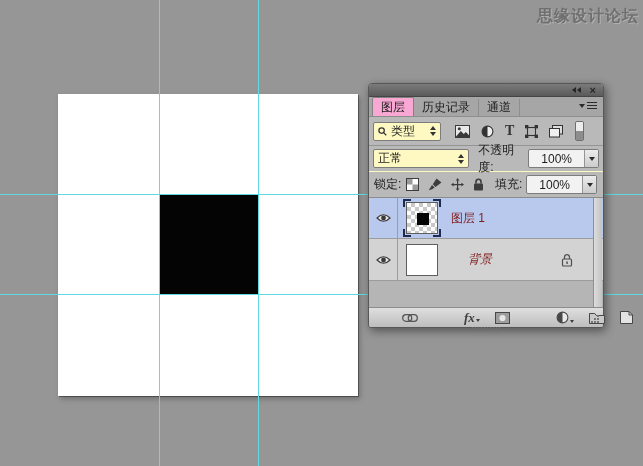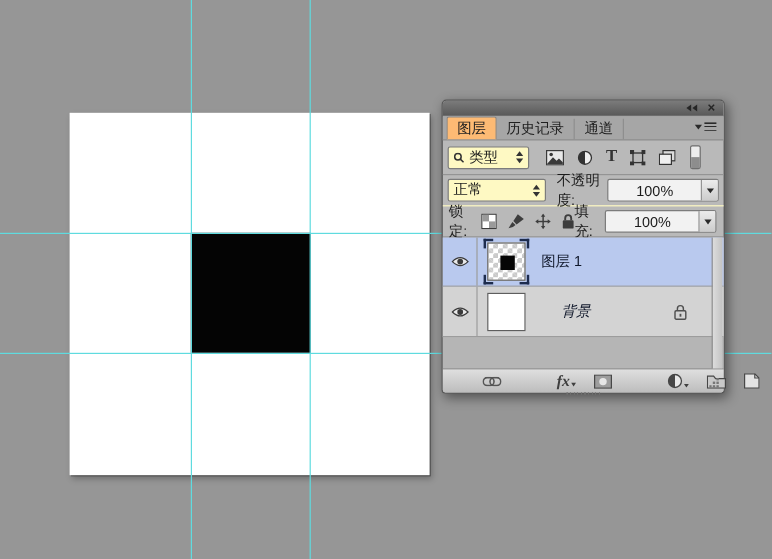--- a/index.html
+++ b/index.html
@@ -71,38 +71,38 @@
     height:20px; background:#a6a6a6;
     display:flex; align-items:flex-end; position:relative;
     border-bottom:1px solid #8e8e8e;
   }
   .tab {
     height:17px; padding:0 8px; display:flex; align-items:center;
     color:#202020; border-right:1px solid #8e8e8e; cursor:default;
     white-space:nowrap;
   }
   .tab.active {
-    height:19px; margin-left:3px; background:#fdba74;
+    height:19px; margin-left:3px; background:#f9a8d4;
     border:1px solid #828282; border-bottom:none;
     border-radius:2px 2px 0 0;
   }
   .panel-menu { position:absolute; right:6px; top:5px; display:flex; align-items:center; gap:2px; }
   .tri-down-sm { width:0; height:0; border-left:3px solid transparent; border-right:3px solid transparent; border-top:4px solid #2a2a2a; }
   .menu-lines { width:10px; height:7px; background:repeating-linear-gradient(#2a2a2a 0 1px, transparent 1px 3px); }
 
   
   .sel-box {
     height:19px; background:#fef9c3; border:1px solid #7c7c7c; border-radius:2px;
     display:flex; align-items:center; padding:0 4px; gap:4px;
   }
   .updown { display:flex; flex-direction:column; gap:2px; margin-left:auto; }
   .ud-up { width:0; height:0; border-left:3px solid transparent; border-right:3px solid transparent; border-bottom:4px solid #333; }
   .ud-down { width:0; height:0; border-left:3px solid transparent; border-right:3px solid transparent; border-top:4px solid #333; }
   .value-box { height:19px; border:1px solid #7c7c7c; border-radius:2px; background:#f2f2f2; display:flex; align-items:stretch; }
-  .value-box .val { display:flex; align-items:center; padding:0 23px; }
+  .value-box .val { display:flex; align-items:center; padding:0 12px; }
   .value-box .drop {
     width:14px; border-left:1px solid #949494;
     background:linear-gradient(#ececec,#cccccc);
     display:flex; align-items:center; justify-content:center;
   }
 
   
   .row-filter {
     height:29px; border-bottom:1px solid #949494;
     display:flex; align-items:center; padding:0 4px;
@@ -142,21 +142,21 @@
     background-size:8px 8px; background-position:0 0,4px 4px;
   }
   .thumb.checker .mini-square { position:absolute; left:10px; top:10px; width:12px; height:12px; background:#050505; }
   .sel-frame { position:relative; padding:3px; margin-left:5px; }
   .sel-frame .c { position:absolute; width:8px; height:8px; border:2px solid #1d2c4e; }
   .sel-frame .c.tl { top:0; left:0; border-right:none; border-bottom:none; }
   .sel-frame .c.tr { top:0; right:0; border-left:none; border-bottom:none; }
   .sel-frame .c.bl { bottom:0; left:0; border-right:none; border-top:none; }
   .sel-frame .c.br { bottom:0; right:0; border-left:none; border-top:none; }
   .plain-thumb { margin-left:8px; }
-  .layer-name { margin-left:10px; color:#0f172a; }
+  .layer-name { margin-left:10px; color:#7f1d1d; }
   .bg-row .layer-name { font-style:italic; margin-left:30px; }
   .bg-lock { position:absolute; right:30px; top:50%; transform:translateY(-50%); }
   .v-scrollbar {
     position:absolute; right:1px; top:0; width:9px; height:109px;
     background:linear-gradient(90deg,#dcdcdc,#c3c3c3);
     border-left:1px solid #8f8f8f;
   }
 
   
   .bottombar {
@@ -182,20 +182,21 @@
 
 <div class="doc-canvas"></div>
 <div class="black-square"></div>
 
 <div class="guide v gv1"></div>
 <div class="guide v gv2"></div>
 <div class="guide h gh1"></div>
 <div class="guide h gh2"></div>
 
 <div class="watermark">
+  <span class="wm-cn">思缘设计论坛</span>
 </div>
 
 <div class="panel">
 
   <div class="titlebar">
     <span class="collapse-arrows">
       <span class="tri-left"></span>
         <span class="tri-left"></span>
     </span>
     <span class="close-x">×</span>

